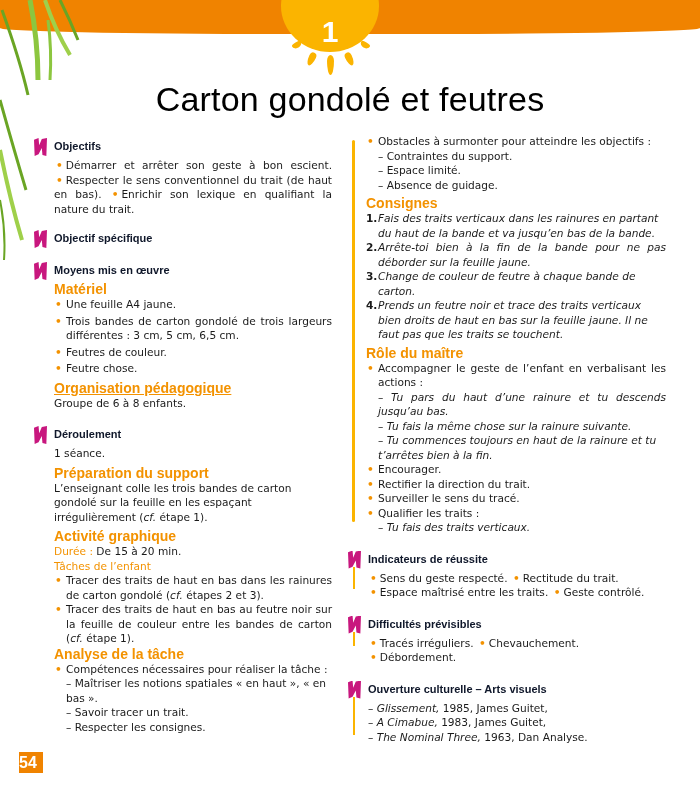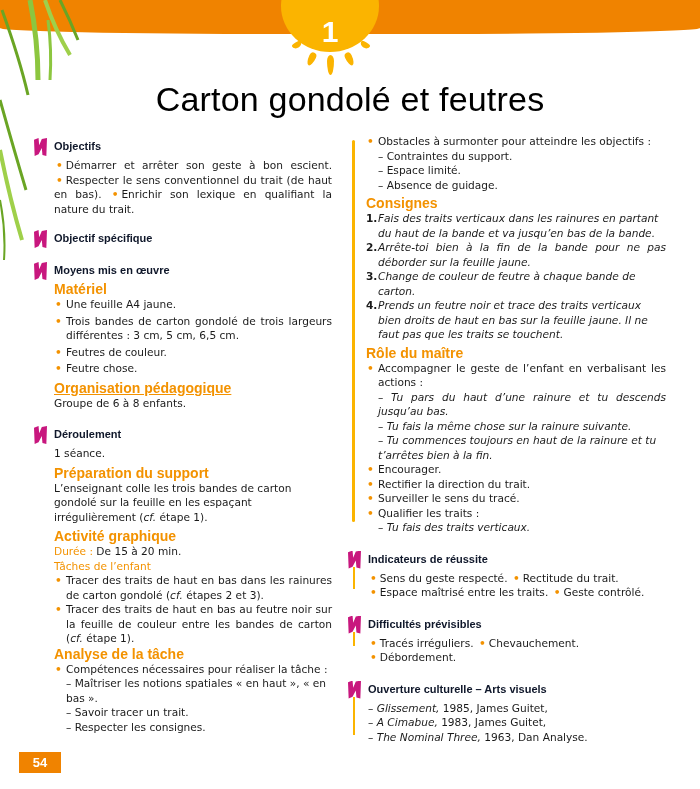--- a/index.html
+++ b/index.html
@@ -58,23 +58,23 @@
   .dash { padding-left:12px; }
   .it { font-style:italic; }
   ol { margin:0; padding:0; list-style:none; }
   ol li { padding-left:12px; }
   ol li .num { position:absolute; left:0; top:0; font-weight:bold; font-style:normal; }
   .vline {
     position:absolute; left:352px; top:140px; width:3px; height:382px;
     background:#fbb400; border-radius:2px;
   }
   .page-num {
-    position:absolute; left:19px; top:752px; width:42px; height:21px;
-    background:#f08300; color:#fff; font-weight:bold; font-size:13px;
-    text-align:center; line-height:21px; font-family:"Liberation Sans", sans-serif;
+    position:absolute; left:19px; top:752px; width:24px; height:21px;
+    background:#f08300; color:#fff; font-weight:bold; font-size:16px;
+    text-align:left; line-height:21px; font-family:"Liberation Sans", sans-serif;
   }
 </style>
 </head>
 <body>
 
 <div class="top-band"></div>
 
 <svg class="palm" viewBox="0 0 80 300">
   <path d="M2 10 Q20 60 28 95" stroke="#6aa524" stroke-width="3" fill="none"></path>
   <path d="M30 0 Q38 40 38 80" stroke="#8cc63f" stroke-width="5" fill="none"></path>

